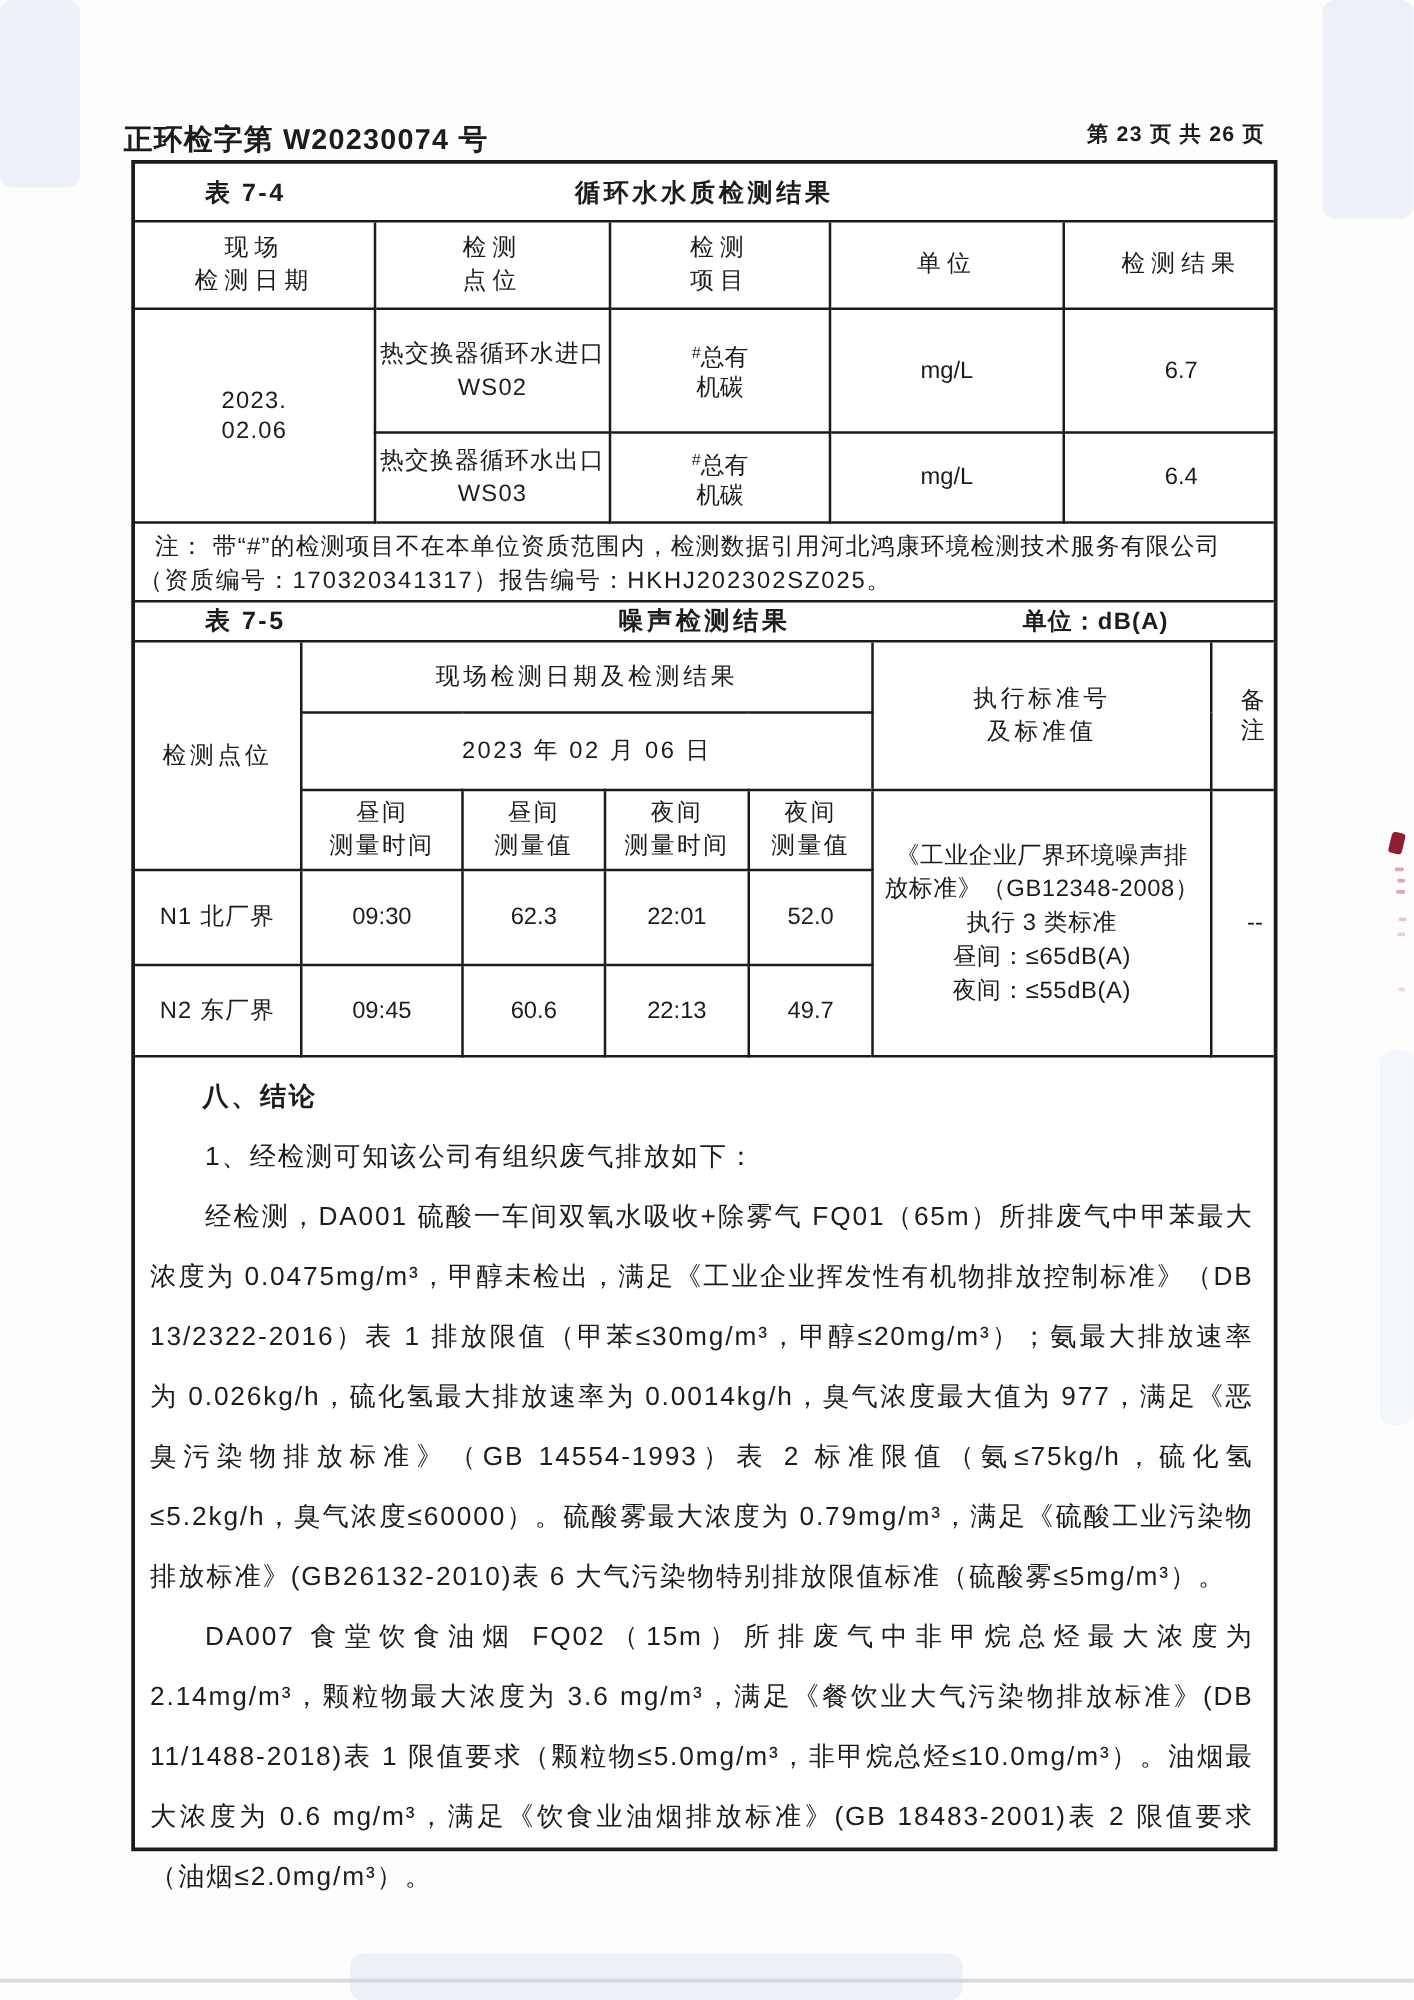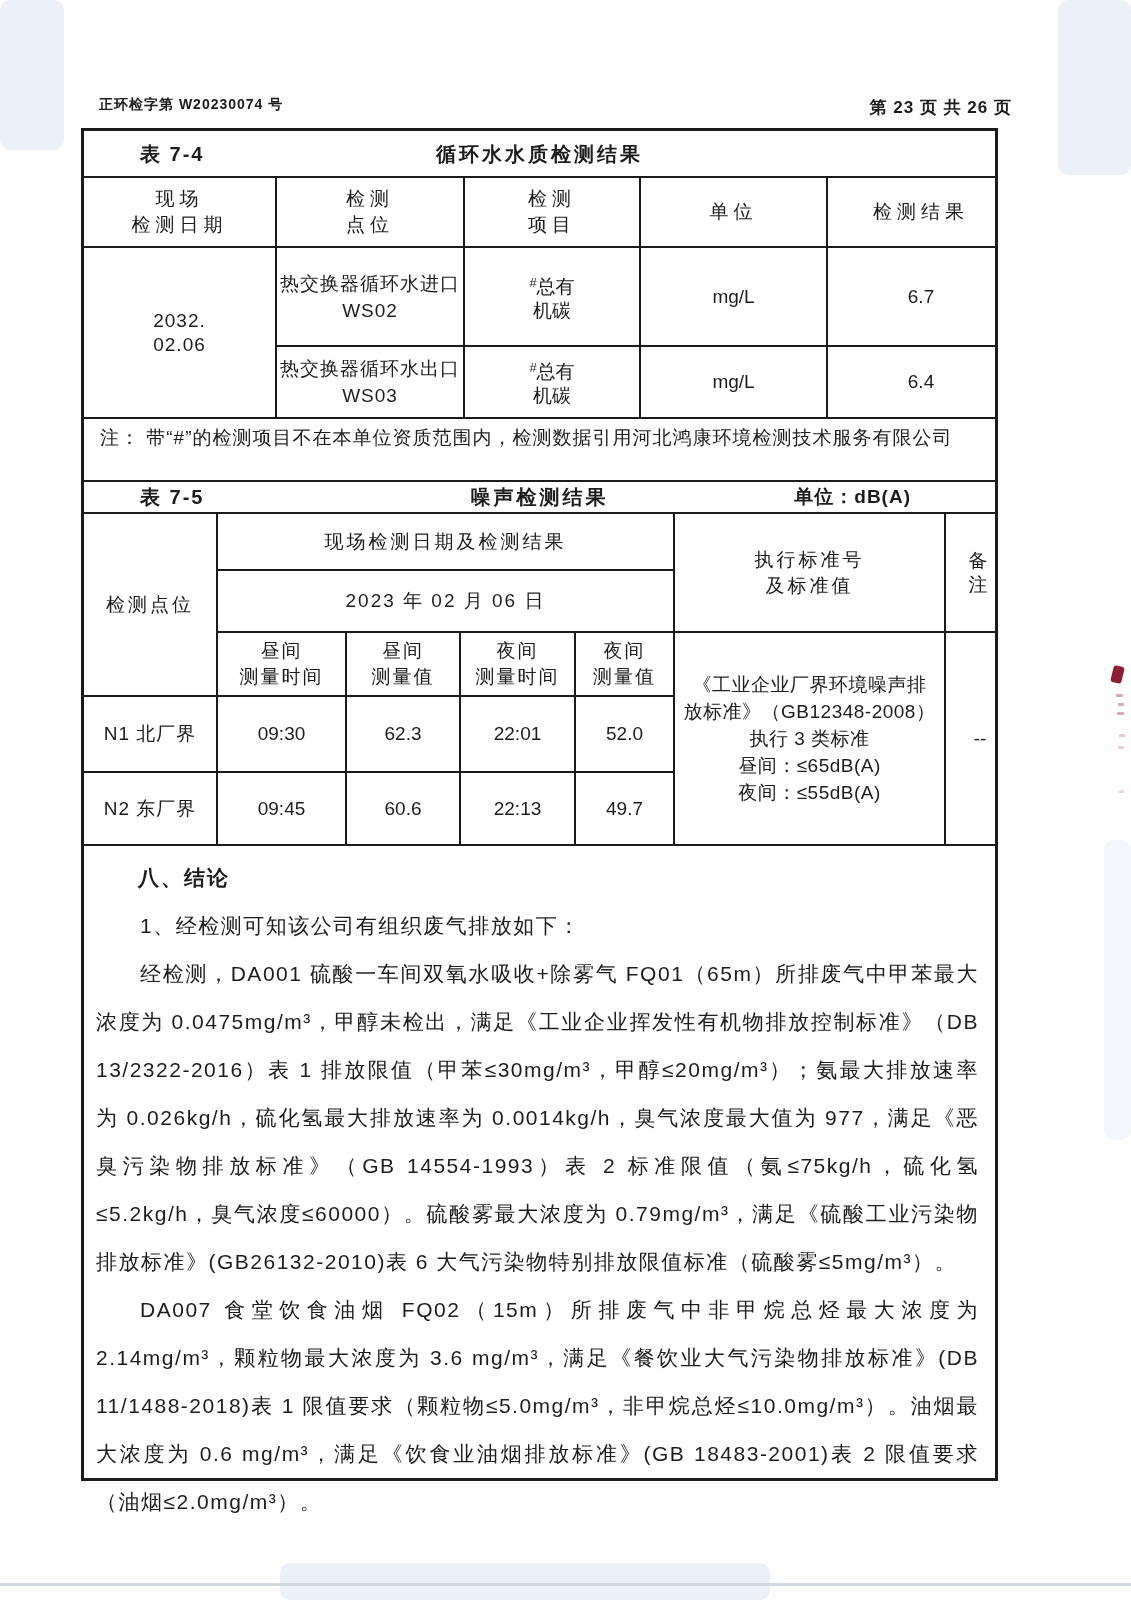--- a/index.html
+++ b/index.html
@@ -1,25 +1,25 @@
 <!DOCTYPE html>
 <html><head>
 <meta charset="utf-8">
 <style>
   html,body{margin:0;padding:0;}
   body{width:1131px;height:1600px;position:relative;background:#fdfdfd;
        font-family:"Liberation Sans", sans-serif;color:#1c1c1c;overflow:hidden;}
   .page{position:absolute;left:0;top:0;width:1131px;height:1600px;}
 
   
-  .doc-number{position:absolute;left:99px;top:96px;font-size:14px;font-weight:700;letter-spacing:1px;}
+  .doc-number{position:absolute;left:99px;top:96px;font-size:23px;font-weight:700;letter-spacing:1px;}
   .page-indicator{position:absolute;right:119px;top:96px;font-size:17px;font-weight:700;letter-spacing:1px;}
 
   
-  .doc-box{position:absolute;left:81px;top:128px;width:917px;height:1353px;
+  .doc-box{position:absolute;left:105px;top:128px;width:917px;height:1353px;
            border:3px solid #1b1b1b;background:#fff;box-sizing:border-box;}
 
   
   .caption-row{position:relative;box-sizing:border-box;border-bottom:2px solid #1b1b1b;}
   .t74-caption{height:47px;}
   .t75-caption{height:32px;}
   .caption-label{position:absolute;left:56px;top:50%;transform:translateY(-50%);
                  font-size:20px;font-weight:700;letter-spacing:2px;}
   .caption-title{position:absolute;left:0;right:0;top:50%;transform:translateY(-50%);
                  text-align:center;font-size:20px;font-weight:700;letter-spacing:3px;}
@@ -102,21 +102,21 @@
         </td>
         <td class="hdr">
           <div>单位</div>
         </td>
         <td class="hdr no-r">
           <div>检测结果</div>
         </td>
       </tr>
       <tr style="height:99px">
         <td rowspan="2" class="date-cell">
-          <div>2032.</div>
+          <div>2023.</div>
           <div>02.06</div>
         </td>
         <td class="point-cell">
           <div>热交换器循环水进口</div>
           <div>WS02</div>
         </td>
         <td class="item-cell">
           <div><sup>#</sup><span>总有</span></div>
           <div>机碳</div>
         </td>
@@ -133,20 +133,21 @@
           <div>机碳</div>
         </td>
         <td class="num-cell">mg/L</td>
         <td class="num-cell no-r">6.4</td>
       </tr>
     </tbody>
       </table>
 
     <div class="note">
       <div class="n1">注： 带“#”的检测项目不在本单位资质范围内，检测数据引用河北鸿康环境检测技术服务有限公司</div>
+      <div class="n2">（资质编号：170320341317）报告编号：HKHJ202302SZ025。</div>
     </div>
 
     <div class="caption-row t75-caption">
       <span class="caption-label">表 7-5</span>
       <span class="caption-title">噪声检测结果</span>
       <span class="caption-unit">单位：dB(A)</span>
     </div>
 
     <table class="tbl">
       <colgroup>

